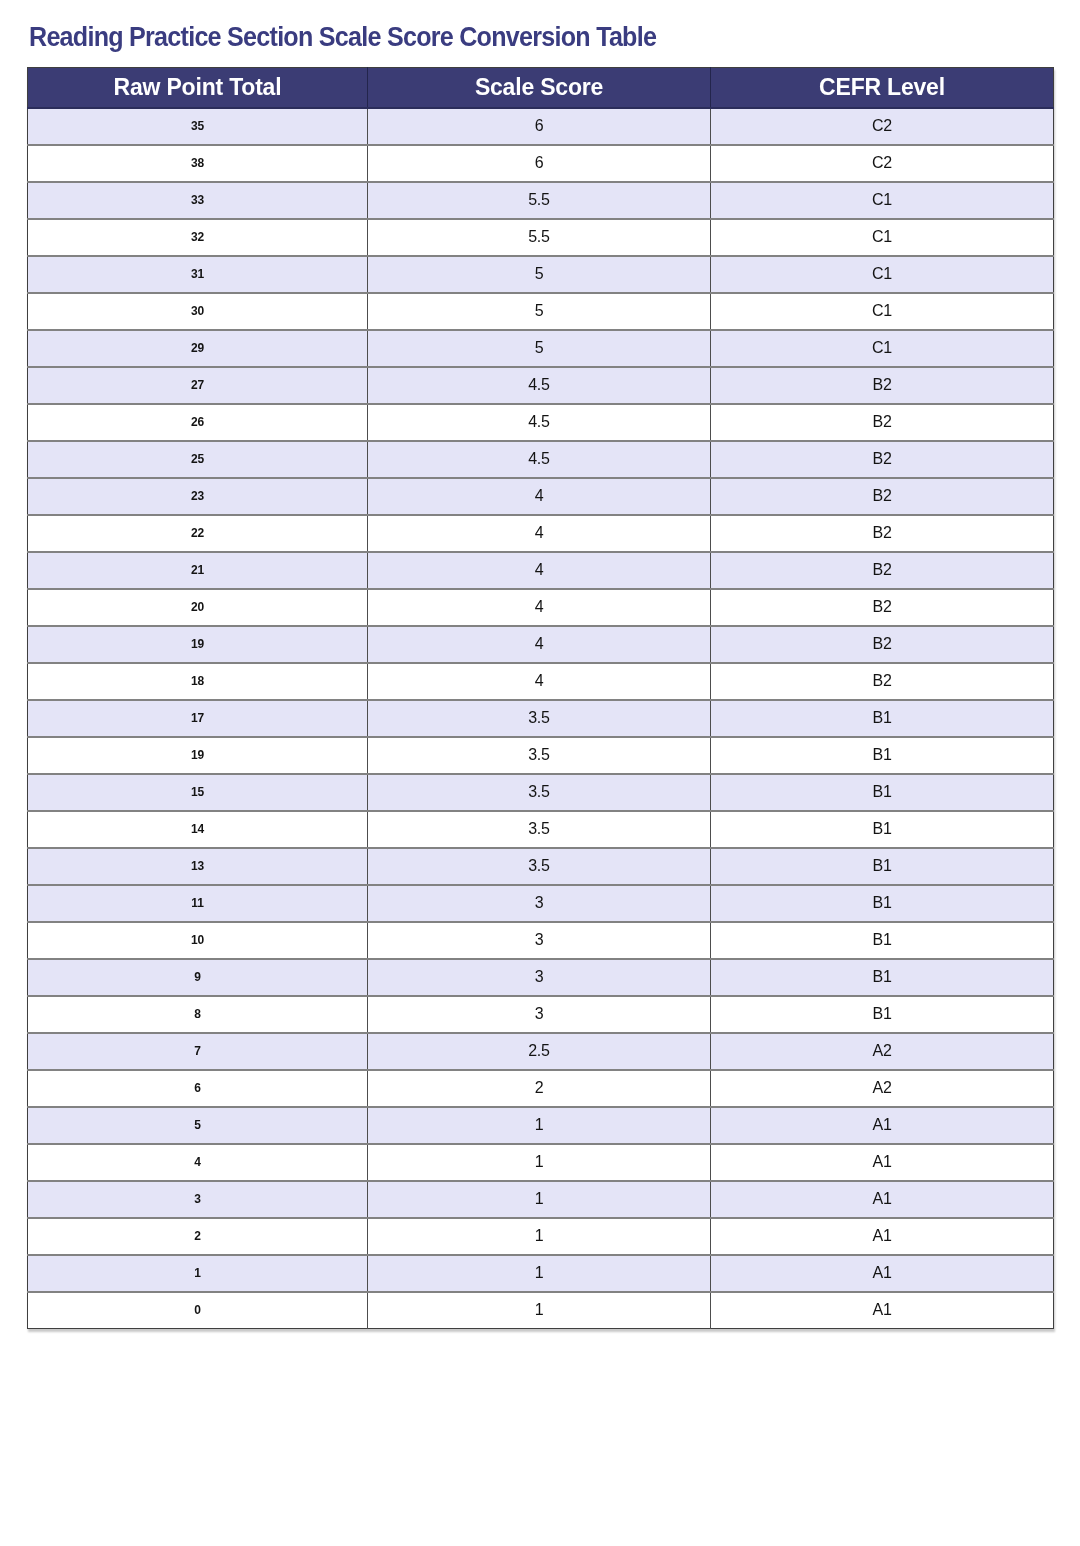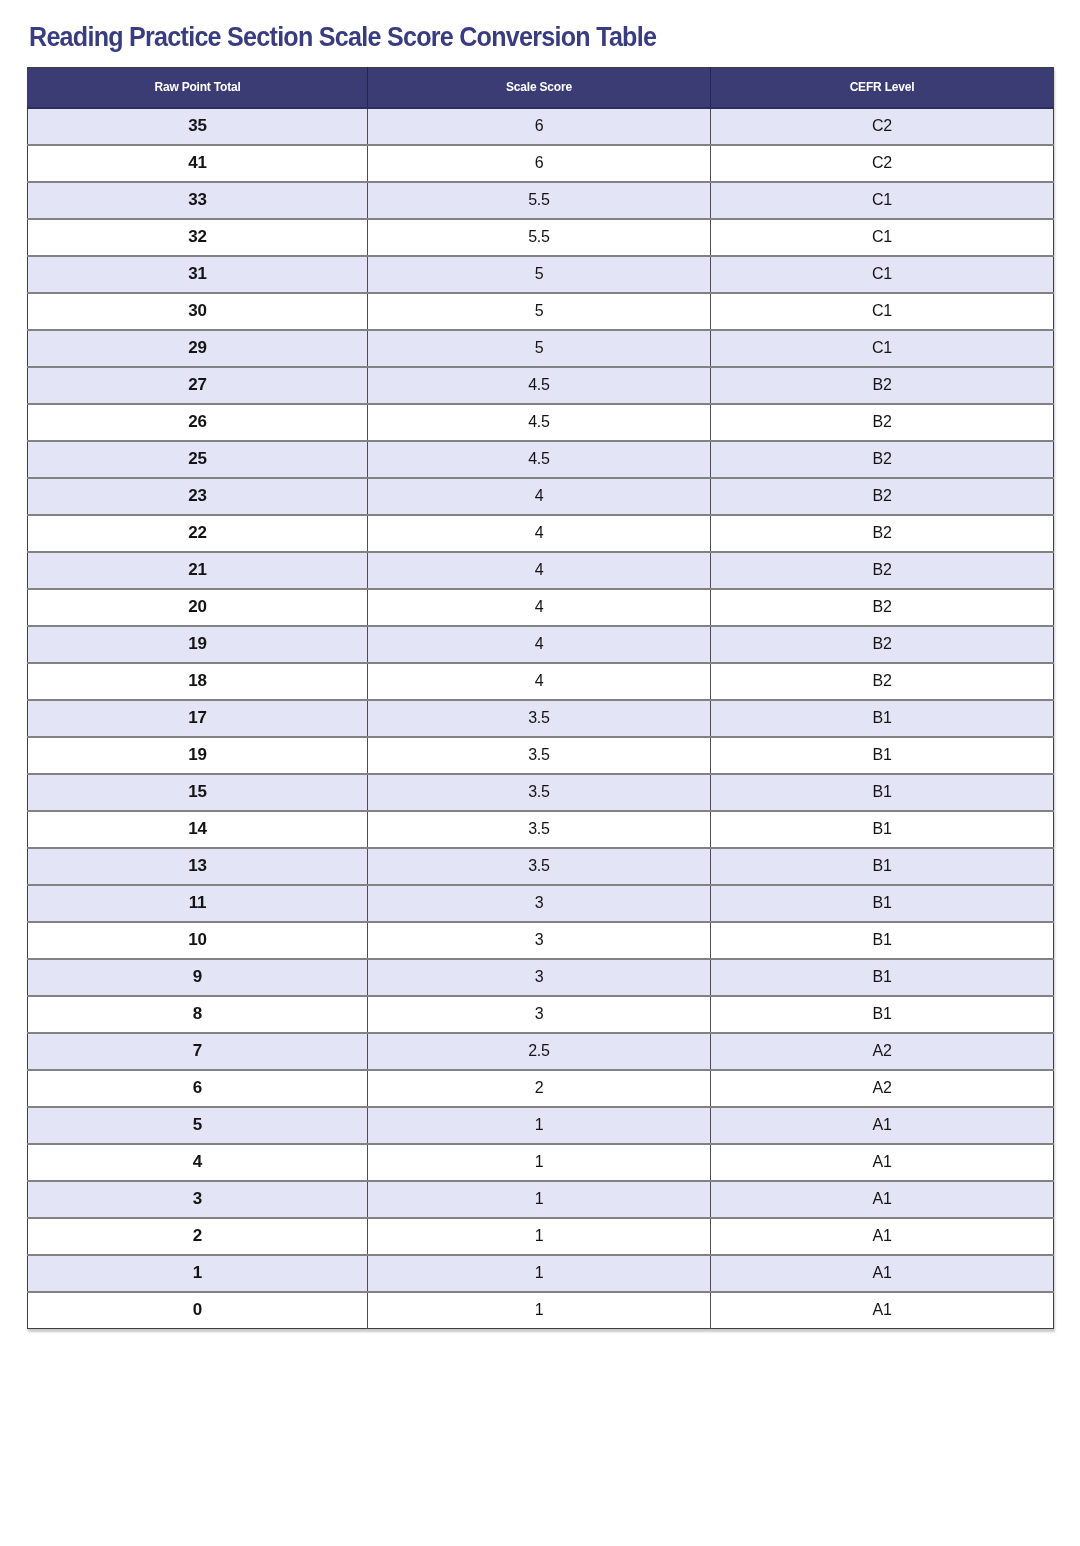--- a/index.html
+++ b/index.html
@@ -43,21 +43,21 @@
     table-layout:fixed;
     border:1px solid #3f3f3f;
     box-shadow:1px 3px 2px #c9c9c9;
   }
   col.c1{width:340px;}
   col.c2{width:343px;}
   col.c3{width:343px;}
   th{
     background:var(--header-bg);
     color:var(--header-text);
-    font-size:12px;
+    font-size:23px;
     font-weight:bold;
     letter-spacing:-0.2px;
     height:40px;
     text-align:center;
     vertical-align:middle;
     border-left:1px solid var(--header-sep);
     border-bottom:2px solid var(--header-bottom);
     padding:0;
   }
   th:first-child{border-left:none;}
@@ -69,21 +69,21 @@
     color:var(--cell-text);
     background:var(--row-bg);
     border-left:1px solid var(--grid-v);
     border-top:2px solid var(--grid-h);
     padding:0;
     letter-spacing:-0.2px;
   }
   td:first-child{
     border-left:none;
     font-weight:bold;
-    font-size:17px;
+    font-size:12px;
   }
   tbody tr:first-child td{border-top:none;}
   tbody tr.alt td{background:var(--row-alt-bg);}
 </style>
 </head>
 <body>
 
 <div class="page">
   <h1 class="page-title">Reading Practice Section Scale Score Conversion Table</h1>
 
@@ -100,21 +100,21 @@
         <th>CEFR Level</th>
       </tr>
     </thead>
     <tbody>
         <tr class="alt">
           <td>35</td>
           <td>6</td>
           <td>C2</td>
         </tr>
         <tr>
-          <td>41</td>
+          <td>38</td>
           <td>6</td>
           <td>C2</td>
         </tr>
         <tr class="alt">
           <td>33</td>
           <td>5.5</td>
           <td>C1</td>
         </tr>
         <tr>
           <td>32</td>

